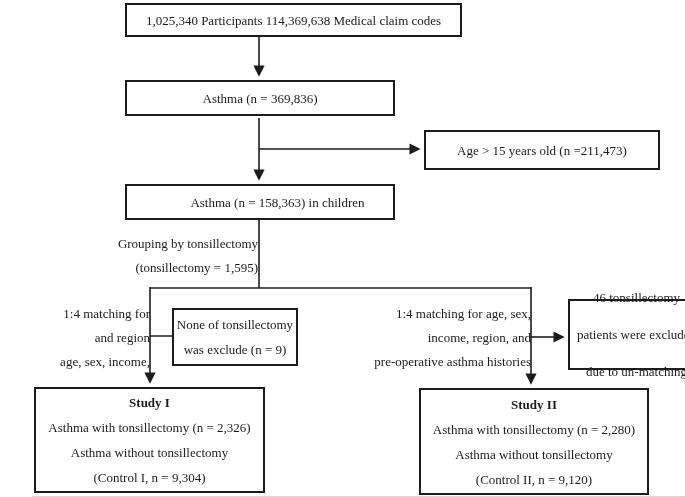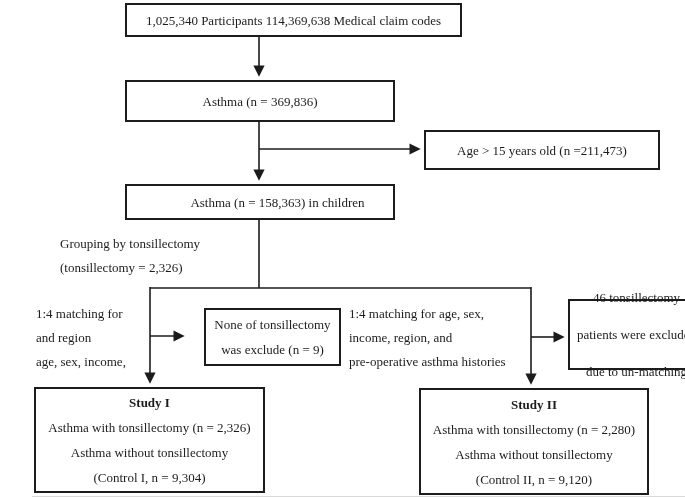--- a/index.html
+++ b/index.html
@@ -39,21 +39,21 @@
     line-height: 25px;
   }
   .box-title {
     font-weight: bold;
     white-space: nowrap;
     line-height: 25px;
   }
   .box-unmatched .bline { line-height: 22px; }
   .annotation {
     position: absolute;
-    text-align: left;
+    text-align: right;
   }
   .annotation .aline {
     white-space: nowrap;
     line-height: 24px;
   }
   .bottom-hairline {
     position: absolute;
     left: 0; right: 0; bottom: 0;
     height: 1px;
     background: #d9d9d9;
@@ -78,33 +78,33 @@
     <line x1="118" y1="287" x2="118" y2="382" stroke="#1c1c1c" stroke-width="1.6" marker-end="url(#arrow)"></line>
     <line x1="499" y1="287" x2="499" y2="383" stroke="#1c1c1c" stroke-width="1.6" marker-end="url(#arrow)"></line>
     <line x1="118" y1="336" x2="151" y2="336" stroke="#1c1c1c" stroke-width="1.6" marker-end="url(#arrow)"></line>
     <line x1="499" y1="337" x2="531" y2="337" stroke="#1c1c1c" stroke-width="1.6" marker-end="url(#arrow)"></line>
   </svg>
 
   <div class="box" style="left:93px; top:3px; width:337px; height:34px;">
     <div class="bline">1,025,340 Participants 114,369,638 Medical claim codes</div>
   </div>
 
-  <div class="box" style="left:93px; top:80px; width:270px; height:42px;">
+  <div class="box" style="left:93px; top:80px; width:270px; height:36px;">
     <div class="bline">Asthma (n = 369,836)</div>
   </div>
 
   <div class="box" style="left:392px; top:130px; width:236px; height:40px;">
     <div class="bline">Age &gt; 15 years old (n =211,473)</div>
   </div>
 
   <div class="box" style="left:93px; top:184px; width:270px; height:36px;padding-left:35px;">
     <div class="bline">Asthma (n = 158,363) in children</div>
   </div>
 
-  <div class="box" style="left:172px; top:308px; width:137px; height:58px;">
+  <div class="box" style="left:140px; top:308px; width:126px; height:58px;">
     <div class="bline">None of tonsillectomy</div>
     <div class="bline">was exclude  (n = 9)</div>
   </div>
 
   <div class="box box-unmatched" style="left:536px; top:299px; width:137px; height:71px;gap:15px;">
     <div class="bline">46 tonsillectomy</div>
     <div class="bline">patients were excluded</div>
     <div class="bline">due to un-matching</div>
   </div>
 
@@ -117,21 +117,21 @@
 
   <div class="box" style="left:387px; top:388px; width:230px; height:107px;">
     <div class="box-title">Study II</div>
     <div class="bline">Asthma with tonsillectomy (n = 2,280)</div>
     <div class="bline">Asthma without tonsillectomy</div>
     <div class="bline">(Control II, n = 9,120)</div>
   </div>
 
   <div class="annotation" style="left:28px; top:232px; width:198px;">
     <div class="aline">Grouping by tonsillectomy</div>
-    <div class="aline">(tonsillectomy = 2,326)</div>
+    <div class="aline">(tonsillectomy = 1,595)</div>
   </div>
 
   <div class="annotation" style="left:4px; top:302px; width:114px;">
     <div class="aline">1:4 matching for</div>
     <div class="aline">and region</div>
     <div class="aline">age, sex, income,</div>
   </div>
 
   <div class="annotation" style="left:317px; top:302px; width:182px;">
     <div class="aline">1:4 matching for age, sex,</div>

